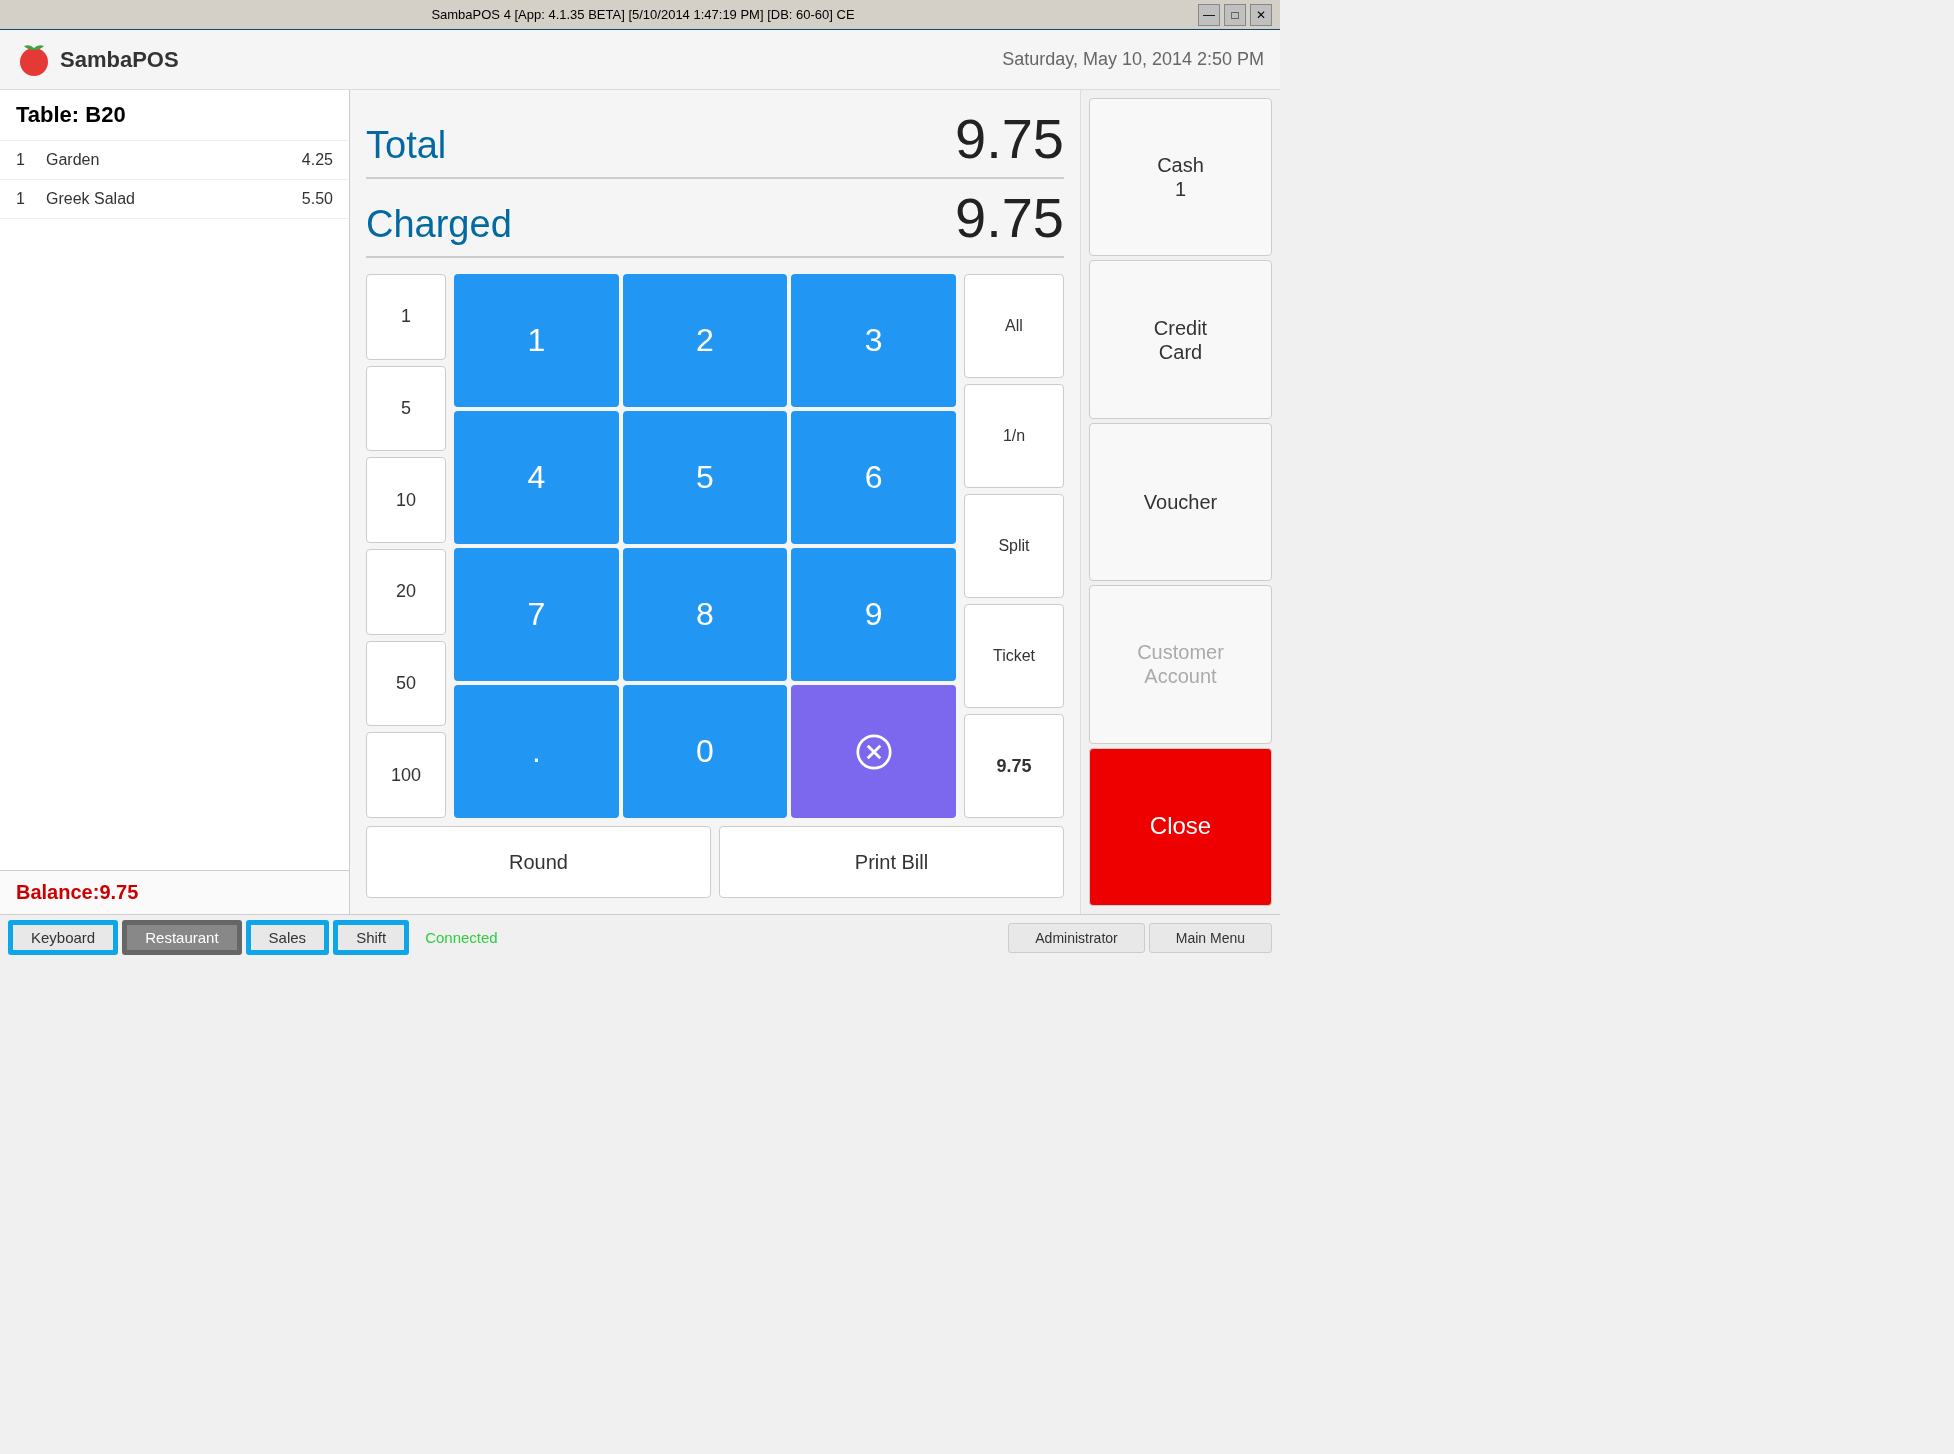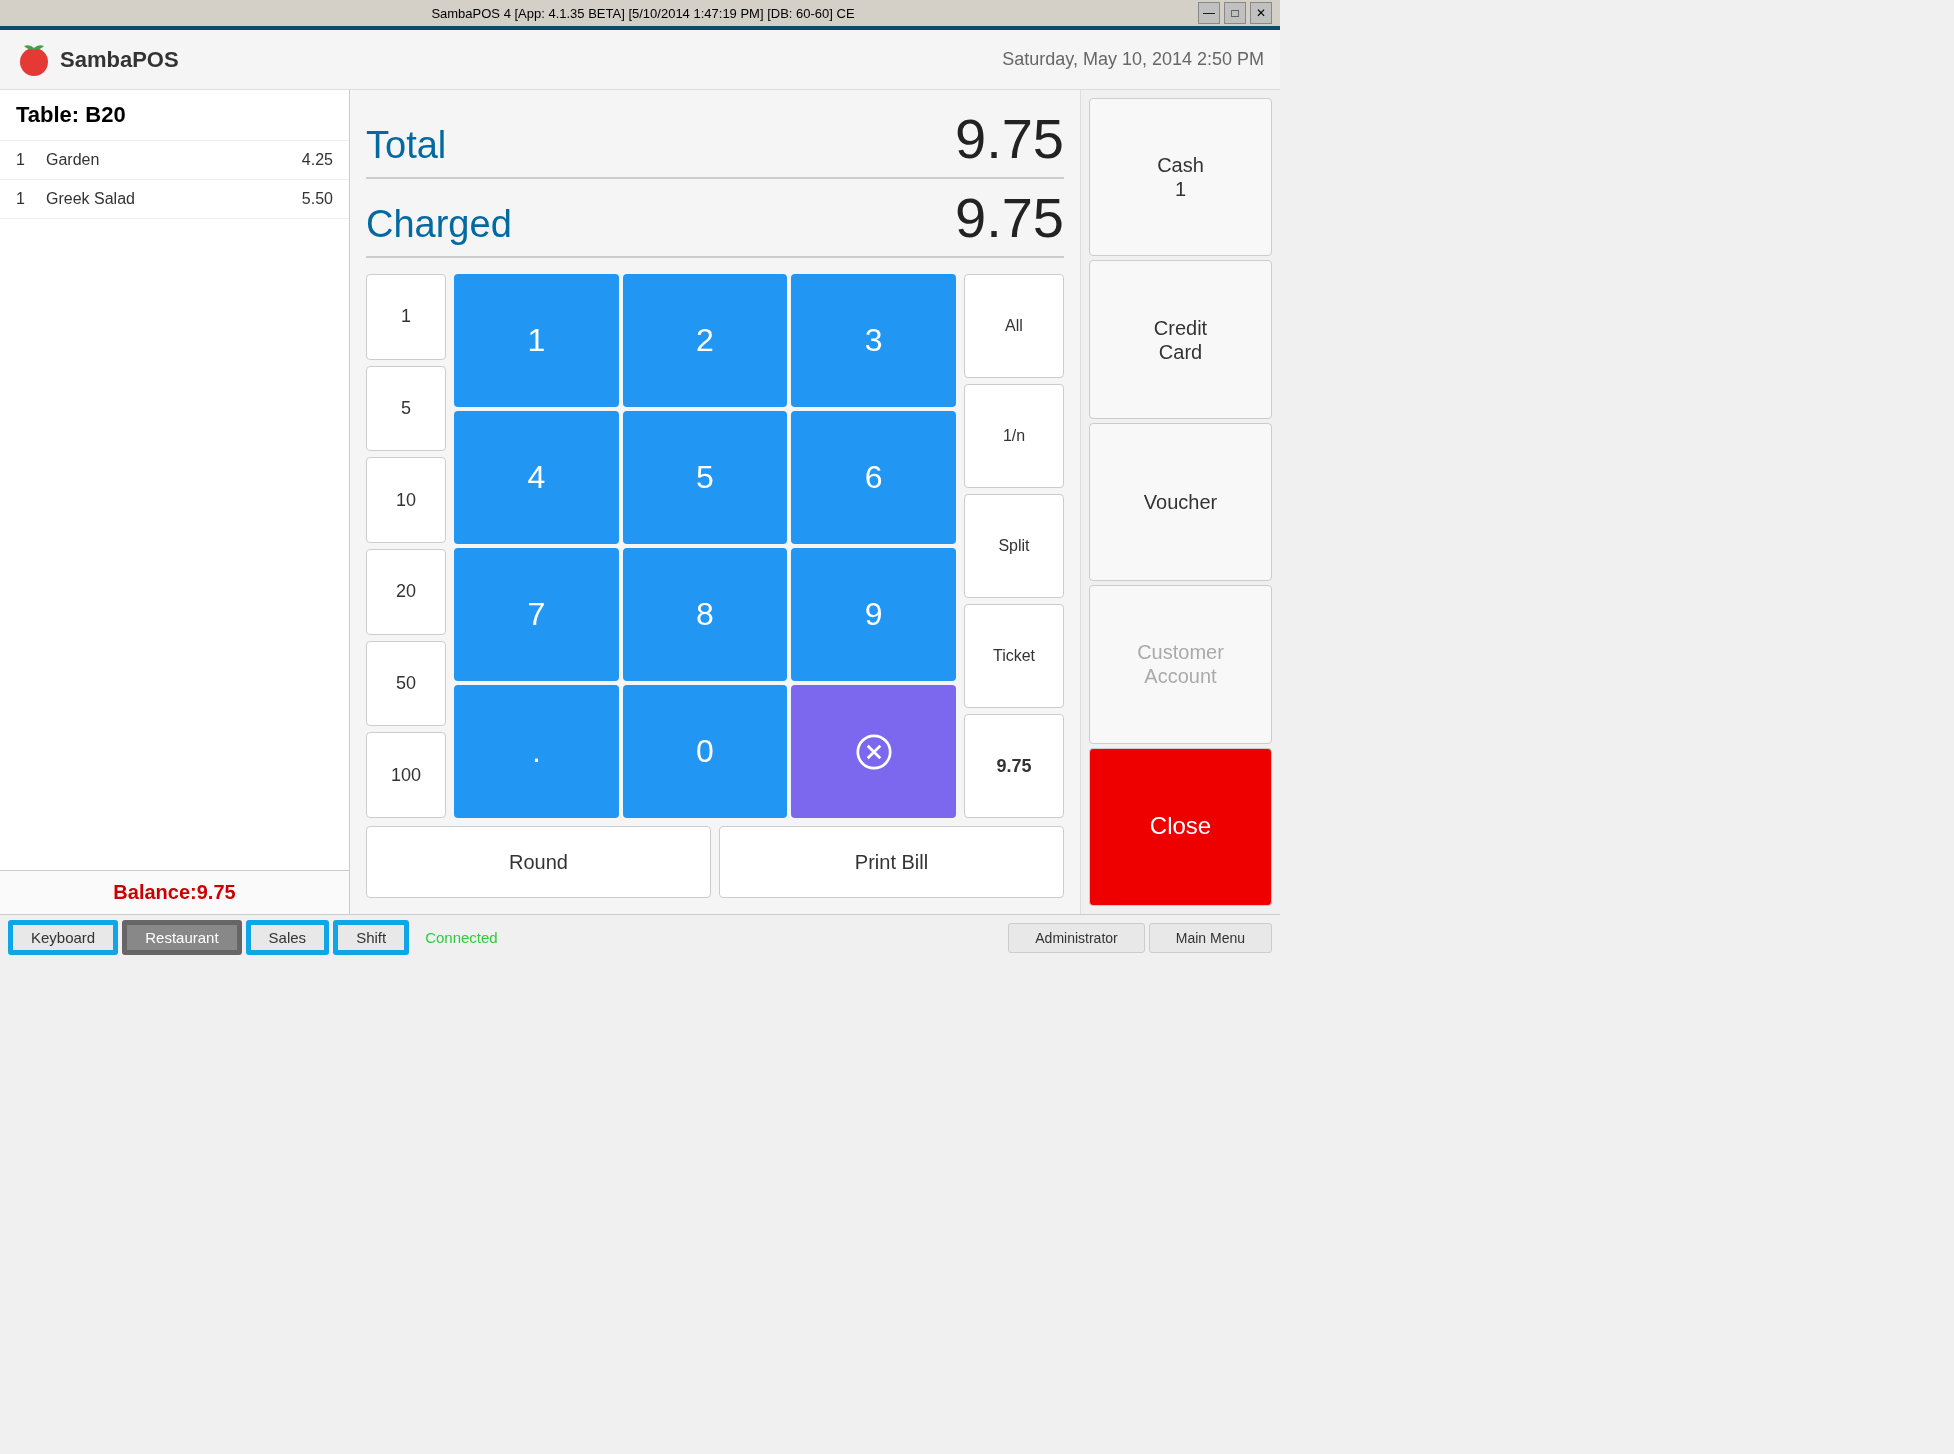--- a/index.html
+++ b/index.html
@@ -14,21 +14,21 @@
     }
 
     
     #titlebar {
       background: #d4d0c8;
       height: 30px;
       display: flex;
       align-items: center;
       justify-content: space-between;
       padding: 0 8px;
-      border-bottom: 4px solid #0c4a6e;
+      border-bottom: 1px solid #0c4a6e;
       flex-shrink: 0;
     }
     #titlebar-title {
       font-size: 13px;
       color: #000;
       flex: 1;
       text-align: center;
     }
     #titlebar-controls {
       display: flex;
@@ -110,21 +110,21 @@
       padding-left: 10px;
       color: #333;
     }
     .order-item-price {
       color: #333;
       font-size: 16px;
     }
     #balance-bar {
       padding: 10px 16px;
       display: flex;
-      justify-content: center;
+      justify-content: flex-start;
       align-items: center;
       border-top: 1px solid #ccc;
       background: #fafafa;
       margin-top: 26px;
     }
     #balance-label {
       font-size: 20px;
       font-weight: bold;
       color: #cc0000;
     }

